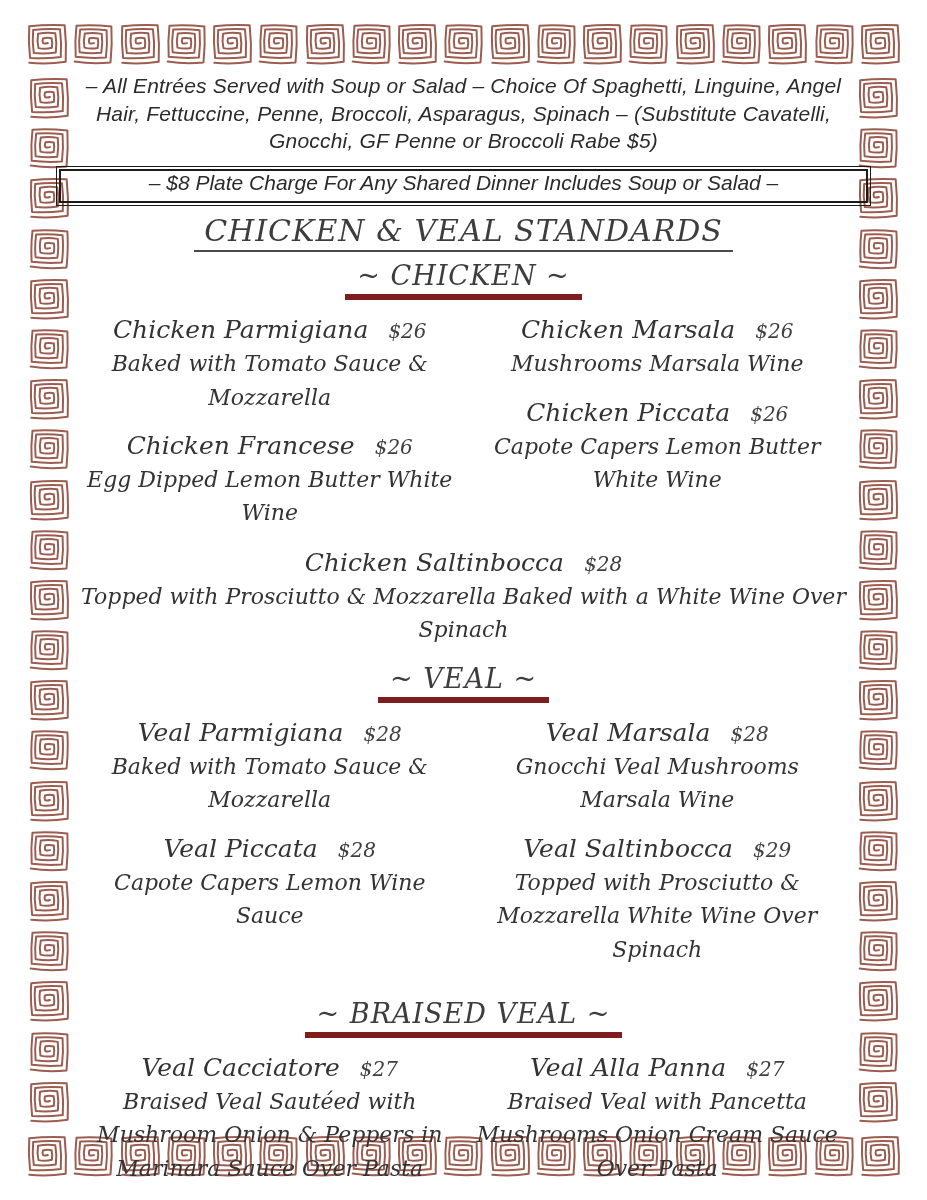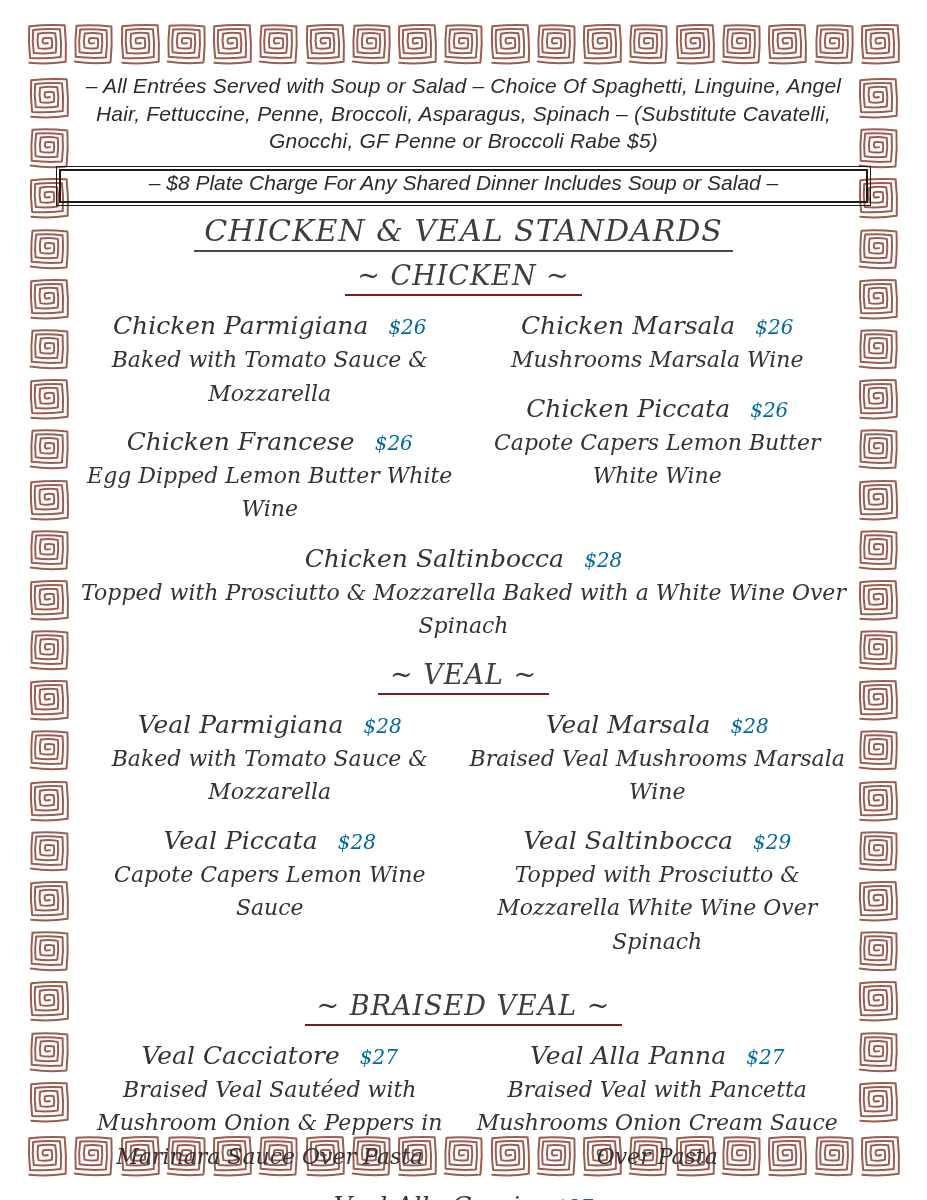--- a/index.html
+++ b/index.html
@@ -61,35 +61,35 @@
     color:#3d3d3d;
     border-bottom:2px solid #4a4a4a;
     padding:0 10px 2px;
     margin:0;
   }
   .section-heading{
     display:inline-block;
     font-style:italic;font-weight:normal;
     font-size:27px;letter-spacing:1px;
     color:#3d3d3d;
-    border-bottom:2px solid #7f1d1d;
+    border-bottom:6px solid #7f1d1d;
     padding:0 12px 3px;
     margin:0;
   }
   .h2-chicken{margin-top:8px;}
   .h2-veal{margin-top:16px;}
   .h2-braised{margin-top:32px;}
 
   .cols{display:flex;margin-top:15px;}
   .col{flex:1 1 0;display:flex;flex-direction:column;gap:17px;padding:0 4px;}
   .item{font-style:italic;}
   .item-full{margin-top:18px;font-style:italic;}
   .item-name-line{white-space:nowrap;}
   .item-name{font-size:25px;color:#333;}
-  .item-price{font-size:20px;color:#0369a1;margin-left:15px;text-align:center;}
+  .item-price{font-size:20px;color:#404040;margin-left:15px;text-align:center;}
   .item-desc{
     font-size:22px;line-height:1.52;color:#333;
     margin-top:3px;
   }
 </style>
 </head>
 <body>
 
 <div class="page">
 
@@ -743,21 +743,21 @@
           </div>
           <div class="item-desc">Capote Capers Lemon Wine Sauce</div>
         </div>
       </div>
       <div class="col">
         <div class="item">
           <div class="item-name-line">
             <span class="item-name">Veal Marsala</span>
             <span class="item-price">$28</span>
           </div>
-          <div class="item-desc">Braised Veal Mushrooms Marsala Wine</div>
+          <div class="item-desc">Gnocchi Veal Mushrooms Marsala Wine</div>
         </div>
         <div class="item">
           <div class="item-name-line">
             <span class="item-name">Veal Saltinbocca</span>
             <span class="item-price">$29</span>
           </div>
           <div class="item-desc">Topped with Prosciutto &amp; Mozzarella White Wine Over Spinach</div>
         </div>
       </div>
     </div>

